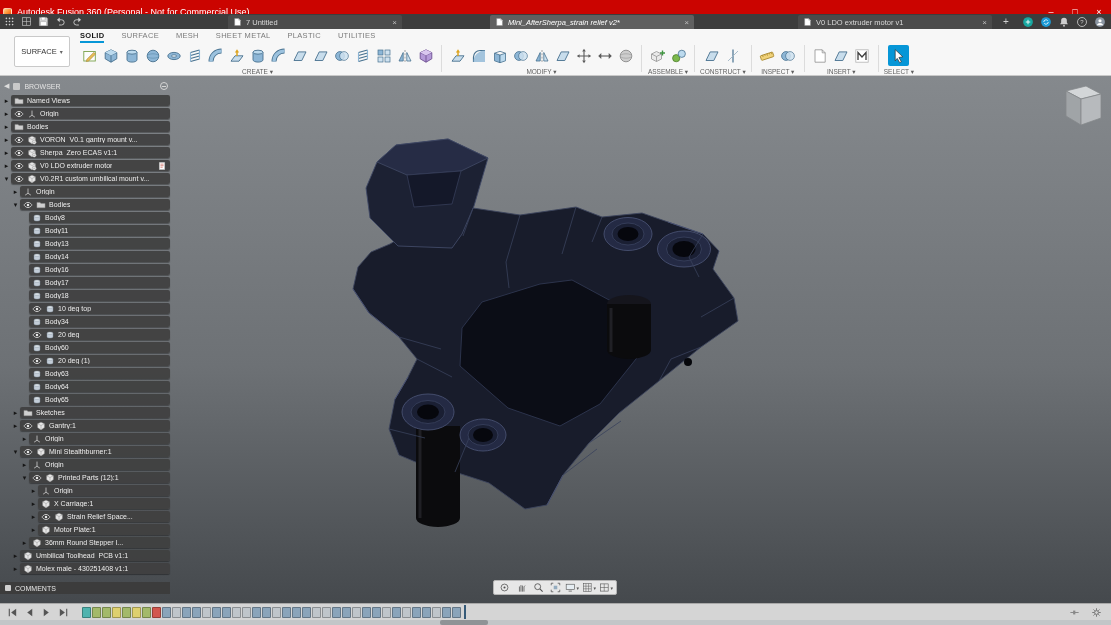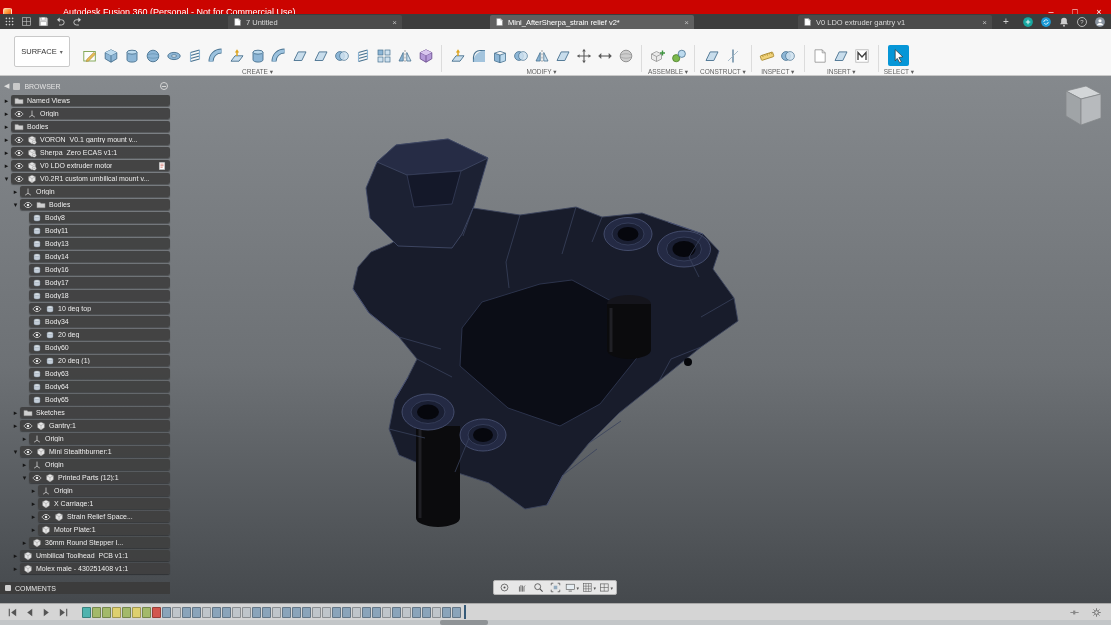--- a/index.html
+++ b/index.html
@@ -1,36 +1,36 @@
 <!DOCTYPE html>
 <html><head>
 <meta charset="utf-8">
 <style>
   * { margin:0; padding:0; box-sizing:border-box; font-family:"Liberation Sans", sans-serif; }
   html,body { background:#222; }
   .app { position:relative; width:1111px; height:625px; overflow:hidden; background:#6e7276; }
 
   
   .titlebar { position:absolute; top:0; left:0; right:0; height:24px; background:#cb0400;
-              color:#fff; display:flex; align-items:center; font-size:9px; padding-left:3px; z-index:30;gap:46px; }
+              color:#fff; display:flex; align-items:center; font-size:9px; padding-left:3px; z-index:30; }
   .tb-logo { width:9px; height:9px; border-radius:2px; margin-right:5px;
              background:linear-gradient(135deg,#ffd28a,#ff8a2a 55%,#e23a17); border:1px solid rgba(255,255,255,.6); }
   .win-btns { margin-left:auto; display:flex; height:14px; }
   .win-btn { width:24px; display:flex; align-items:center; justify-content:center; font-size:9px; color:#fff; cursor:default; }
 
   
   .doctabs { position:absolute; top:14px; left:0; right:0; height:15px; background:#3d3d3d; z-index:30; }
   .dt-left { position:absolute; left:3px; top:0; height:15px; display:flex; align-items:center; gap:5px; }
   .dt-ic { width:12px; height:12px; display:flex; align-items:center; justify-content:center; }
   .dt-ic svg { width:11px; height:11px; }
   .doctab { position:absolute; top:1px; height:14px; background:#4b4b4b; border-radius:2px 2px 0 0;
             color:#d8d8d8; font-size:7.5px; display:flex; align-items:center; padding:0 5px; gap:4px; overflow:hidden; }
   .doctab.active { background:#606060; color:#fff; }
   .doctab.t0 { left:228px; width:174px; }
-  .doctab.t1 { left:490px; width:204px; }
+  .doctab.t1 { left:490px; width:204px;font-style:italic; }
   .doctab.t2 { left:798px; width:194px; }
   .dt-doc { width:9px; height:10px; flex:0 0 auto; }
   .dt-doc svg { width:9px; height:10px; }
   .dt-label { white-space:nowrap; overflow:hidden; text-overflow:ellipsis; flex:1; }
   .dt-close { margin-left:auto; font-size:8px; color:#bdbdbd; flex:0 0 auto; }
   .dt-plus { position:absolute; left:1000px; top:1px; width:12px; height:13px; color:#cfcfcf; font-size:10px;
              display:flex; align-items:center; justify-content:center; }
   .dt-right { position:absolute; right:5px; top:0; height:15px; display:flex; align-items:center; gap:6px; }
   .dt-right .dt-ic svg { width:12px; height:12px; }
 
@@ -181,21 +181,21 @@
               <path d="M10.2 1.8v3h3" fill="none" stroke="#8f8f8f" stroke-width=".8"></path>
             </svg></div>
           <span class="dt-label">Mini_AfterSherpa_strain relief v2*</span>
           <span class="dt-close">×</span>
         </div>
         <div class="doctab t2">
           <div class="dt-doc"><svg viewBox="0 0 16 16">
               <path d="M3 1.8h7.2l3 3V14.2H3z" fill="#fff" stroke="#8f8f8f" stroke-width=".8"></path>
               <path d="M10.2 1.8v3h3" fill="none" stroke="#8f8f8f" stroke-width=".8"></path>
             </svg></div>
-          <span class="dt-label">V0 LDO extruder gantry v1</span>
+          <span class="dt-label">V0 LDO extruder motor v1</span>
           <span class="dt-close">×</span>
         </div>
       </div>
     <div class="dt-plus">+</div>
     <div class="dt-right">
         <div class="dt-ic">
           <svg viewBox="0 0 16 16">
             <circle cx="8" cy="8" r="6.5" fill="#18a7a0"></circle>
             <path d="M5 8h6M8 5v6" stroke="#fff" stroke-width="1.2"></path>
           </svg>
@@ -226,20 +226,28 @@
           </svg>
         </div>
       </div>
   </div>
 
   <div class="ribbon">
     <div class="design-btn">
       <span>SURFACE</span>
       <span class="design-dd">▾</span>
     </div>
+    <div class="rtabs">
+        <div class="rtab active">SOLID</div>
+        <div class="rtab">SURFACE</div>
+        <div class="rtab">MESH</div>
+        <div class="rtab">SHEET METAL</div>
+        <div class="rtab">PLASTIC</div>
+        <div class="rtab">UTILITIES</div>
+      </div>
     <div class="tb-row">
         <div class="tb-group">
           <div class="tb-icons">
             <div class="tbi">
               <svg viewBox="0 0 16 16">
                 <rect x="1.8" y="3.5" width="11.5" height="9.5" fill="#fdfdfd" stroke="#7ba24c" stroke-width=".9"></rect>
                 <path d="M5 11.2 11.8 4.4l1.7 1.7-6.8 6.8-2.3.6z" fill="#e8bd55" stroke="#a3812f" stroke-width=".6"></path>
               </svg>
             </div>
             <div class="tbi">

